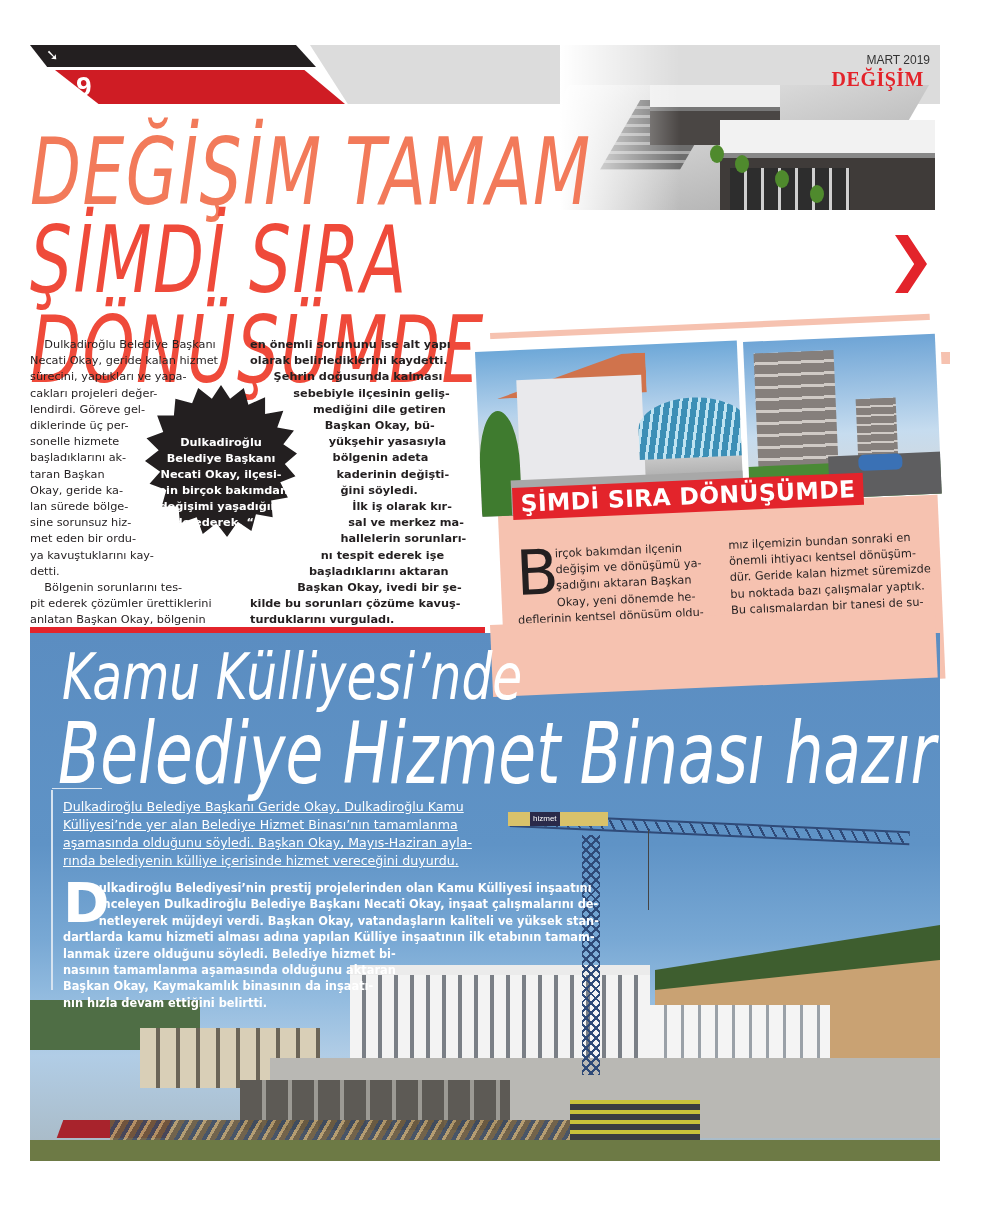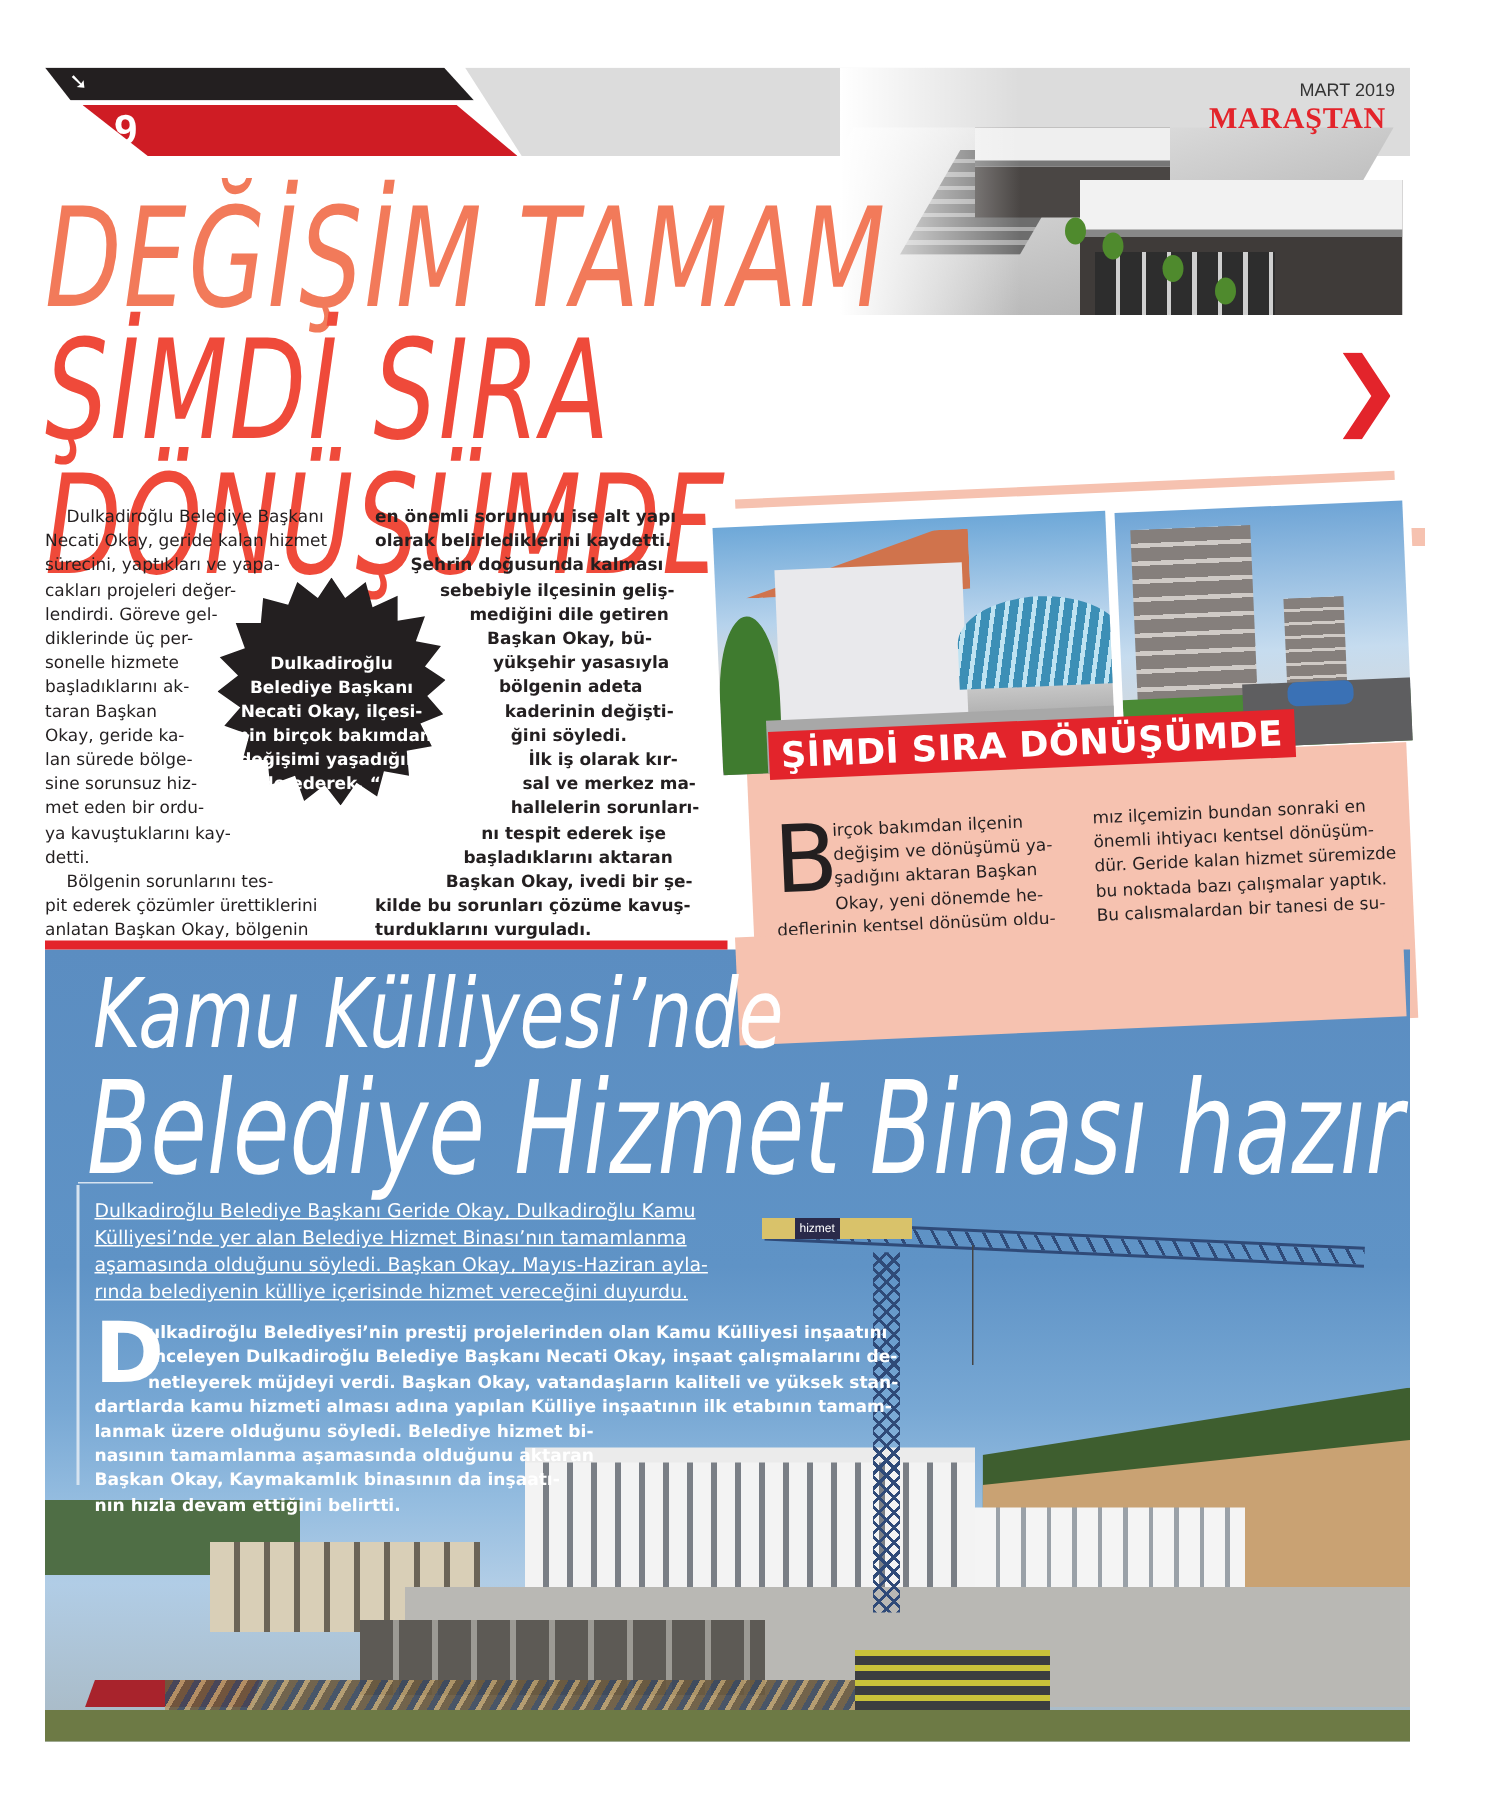--- a/index.html
+++ b/index.html
@@ -153,21 +153,21 @@
   <div class="tree" style="left:175px;top:110px"></div>
   <div class="tree" style="left:215px;top:125px"></div>
   <div class="tree" style="left:250px;top:140px"></div>
   <div class="fade"></div>
 </div>
 <div class="hdr-black"></div>
 <span class="hdr-arrow">➘</span>
 <div class="hdr-red"></div>
 <span class="hdr-num">9</span>
 <span class="hdr-date">MART 2019</span>
-<span class="hdr-brand">MARAŞTAN</span>
+<span class="hdr-brand">DEĞİŞİM</span>
 
 <h1 class="headline">
   <span class="l1">DEĞİŞİM TAMAM</span>
   <span class="l2">ŞİMDİ SIRA DÖNÜŞÜMDE</span>
 </h1>
 <div class="chev"></div>
 
 <div class="col1 body-text">
   <p>    Dulkadiroğlu Belediye Başkanı
 Necati Okay, geride kalan hizmet

